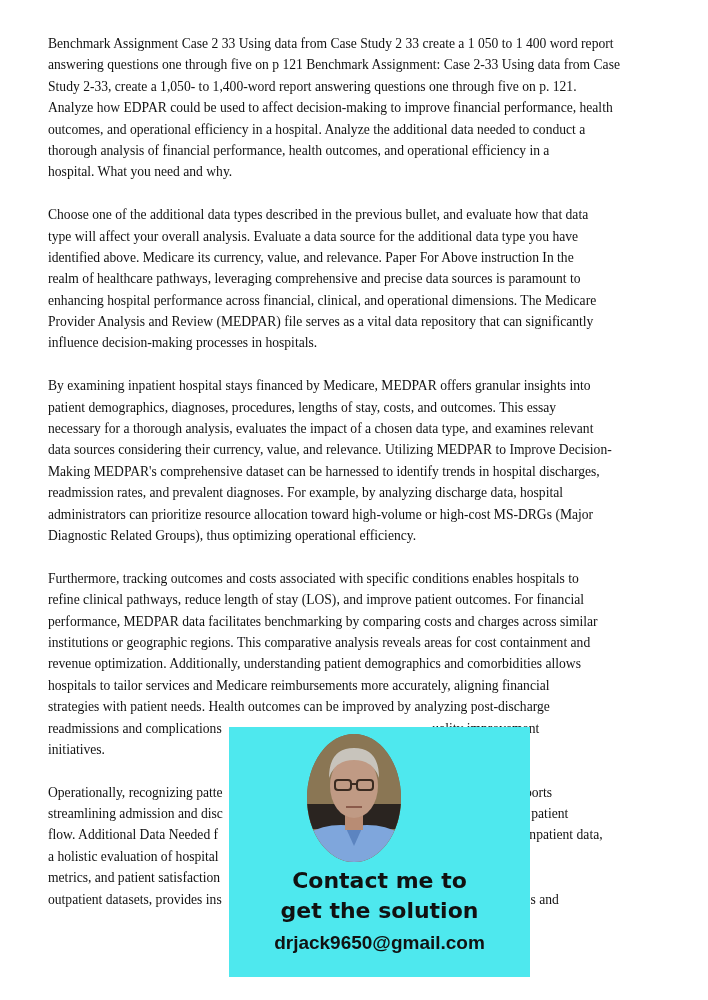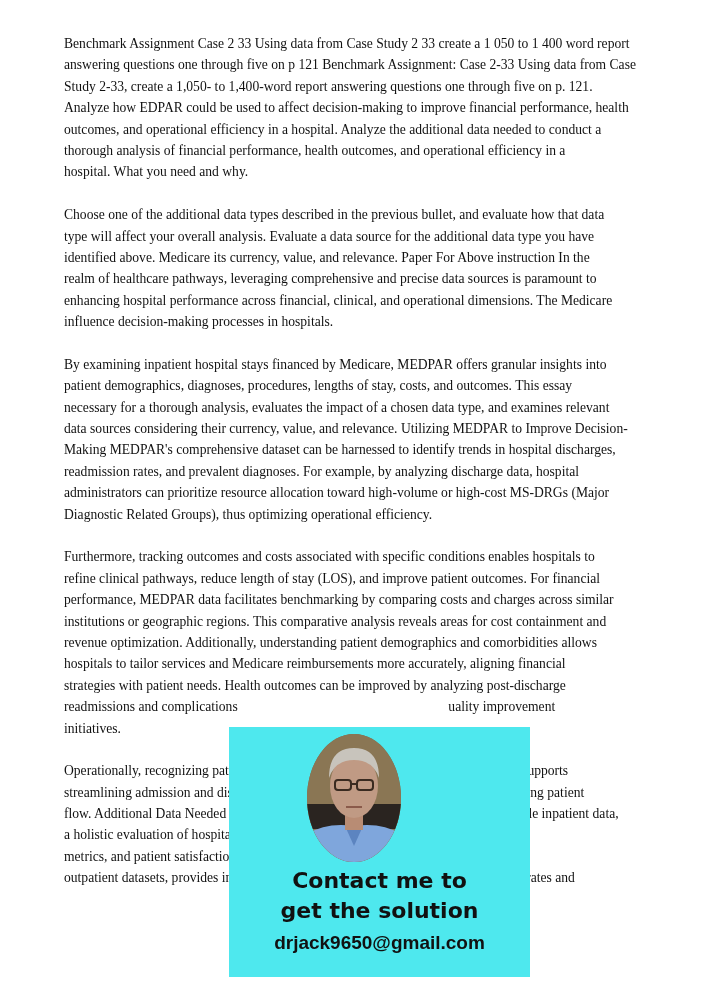--- a/index.html
+++ b/index.html
@@ -23,21 +23,20 @@
     color: #111111;
   }
   .para {
     margin: 0 0 21.4px 0;
   }
   .line {
     display: block;
     height: 21.4px;
     line-height: 21.4px;
     white-space: nowrap;
-    margin-left: 16px;
   }
   .promo {
     position: absolute;
     left: 229px;
     top: 727px;
     width: 301px;
     height: 250px;
     background: #4ee8ee;
     font-family: "DejaVu Sans", "Liberation Sans", sans-serif;
     text-align: center;
@@ -90,20 +89,21 @@
     <span class="line">outcomes, and operational efficiency in a hospital. Analyze the additional data needed to conduct a</span>
     <span class="line">thorough analysis of financial performance, health outcomes, and operational efficiency in a</span>
     <span class="line">hospital. What you need and why.</span>
   </div>
   <div class="para">
     <span class="line">Choose one of the additional data types described in the previous bullet, and evaluate how that data</span>
     <span class="line">type will affect your overall analysis. Evaluate a data source for the additional data type you have</span>
     <span class="line">identified above. Medicare its currency, value, and relevance. Paper For Above instruction In the</span>
     <span class="line">realm of healthcare pathways, leveraging comprehensive and precise data sources is paramount to</span>
     <span class="line">enhancing hospital performance across financial, clinical, and operational dimensions. The Medicare</span>
+    <span class="line">Provider Analysis and Review (MEDPAR) file serves as a vital data repository that can significantly</span>
     <span class="line">influence decision-making processes in hospitals.</span>
   </div>
   <div class="para">
     <span class="line">By examining inpatient hospital stays financed by Medicare, MEDPAR offers granular insights into</span>
     <span class="line">patient demographics, diagnoses, procedures, lengths of stay, costs, and outcomes. This essay</span>
     <span class="line">necessary for a thorough analysis, evaluates the impact of a chosen data type, and examines relevant</span>
     <span class="line">data sources considering their currency, value, and relevance. Utilizing MEDPAR to Improve Decision-</span>
     <span class="line">Making MEDPAR's comprehensive dataset can be harnessed to identify trends in hospital discharges,</span>
     <span class="line">readmission rates, and prevalent diagnoses. For example, by analyzing discharge data, hospital</span>
     <span class="line">administrators can prioritize resource allocation toward high-volume or high-cost MS-DRGs (Major</span>

